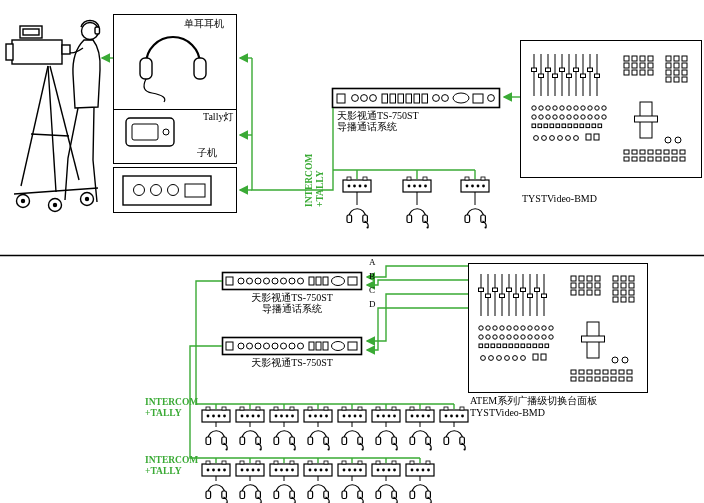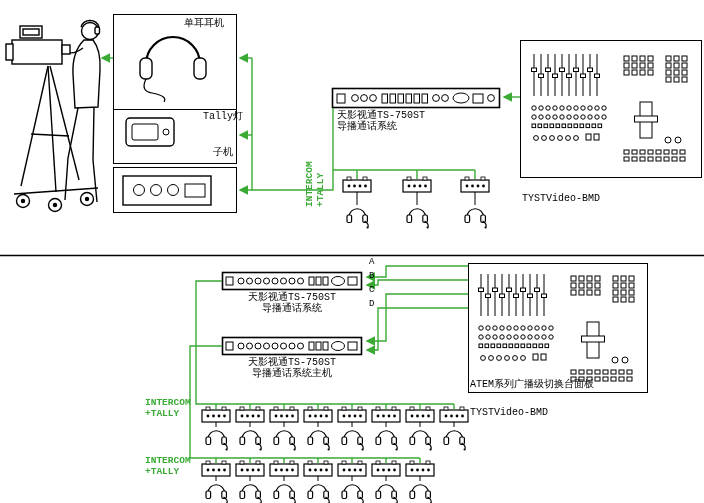--- a/index.html
+++ b/index.html
@@ -1,18 +1,18 @@
 <!DOCTYPE html>
 <html><head>
 <meta charset="utf-8">
 <style>
   *{margin:0;padding:0;box-sizing:border-box}
   body{background:#fff}
   .stage{position:relative;width:704px;height:503px;background:#fff;overflow:hidden;
-         font-family:Liberation Mono, monospace;color:#000}
+         font-family:Liberation Serif, serif;color:#000}
   .art{position:absolute;left:0;top:0}
   .box{position:absolute;border:1px solid #000;background:transparent}
   .lbl{position:absolute;font-size:10px;line-height:11px;white-space:nowrap;color:#000}
   .sm{font-size:9px;line-height:10px}
   .grn{color:#3aaa35;font-weight:bold;font-size:9.5px;line-height:11px}
   .ctr{width:140px;text-align:center}
   .vert{position:absolute;left:304px;top:207px;transform:rotate(-90deg);transform-origin:0 0;
         font-weight:bold;color:#3aaa35;font-size:9.5px;line-height:11px;white-space:nowrap}
 </style>
 </head>
@@ -345,40 +345,39 @@
   </svg>
 
   <div class="box" style="left:113px;top:14px;width:124px;height:96px"></div>
   <div class="box" style="left:113px;top:109px;width:124px;height:55px"></div>
   <div class="box" style="left:113px;top:167px;width:124px;height:46px"></div>
   <div class="box" style="left:520px;top:40px;width:182px;height:138px"></div>
   <div class="box" style="left:468px;top:263px;width:180px;height:130px"></div>
 
   <div class="lbl" style="left:184px;top:18px">单耳耳机</div>
   <div class="lbl" style="left:203px;top:111px">Tally灯</div>
-  <div class="lbl" style="left:213px;top:147px">子机</div>
+  <div class="lbl" style="left:197px;top:147px">子机</div>
 
   <div class="lbl" style="left:337px;top:110px">天影视通TS-750ST</div>
   <div class="lbl" style="left:337px;top:121px">导播通话系统</div>
 
   <div class="vert"><span>INTERCOM</span><br><span>+TALLY</span></div>
 
   <div class="lbl" style="left:522px;top:193px">TYSTVideo-BMD</div>
 
   <div class="lbl ctr" style="left:222px;top:292px">天影视通TS-750ST</div>
   <div class="lbl ctr" style="left:222px;top:303px">导播通话系统</div>
   <div class="lbl ctr" style="left:222px;top:357px">天影视通TS-750ST</div>
-  <div class="lbl ctr" style="left:222px;top:368px">导播通话系统主机</div>
 
   <div class="lbl sm" style="left:369px;top:257px">A</div>
   <div class="lbl sm" style="left:369px;top:271px">B</div>
   <div class="lbl sm" style="left:369px;top:285px">C</div>
   <div class="lbl sm" style="left:369px;top:299px">D</div>
 
-  <div class="lbl" style="left:470px;top:379px">ATEM系列广播级切换台面板</div>
+  <div class="lbl" style="left:470px;top:395px">ATEM系列广播级切换台面板</div>
   <div class="lbl" style="left:470px;top:407px">TYSTVideo-BMD</div>
 
   <div class="lbl grn" style="left:145px;top:397px">
     <div>INTERCOM</div>
     <div>+TALLY</div>
   </div>
   <div class="lbl grn" style="left:145px;top:455px">
     <div>INTERCOM</div>
     <div>+TALLY</div>
   </div>

